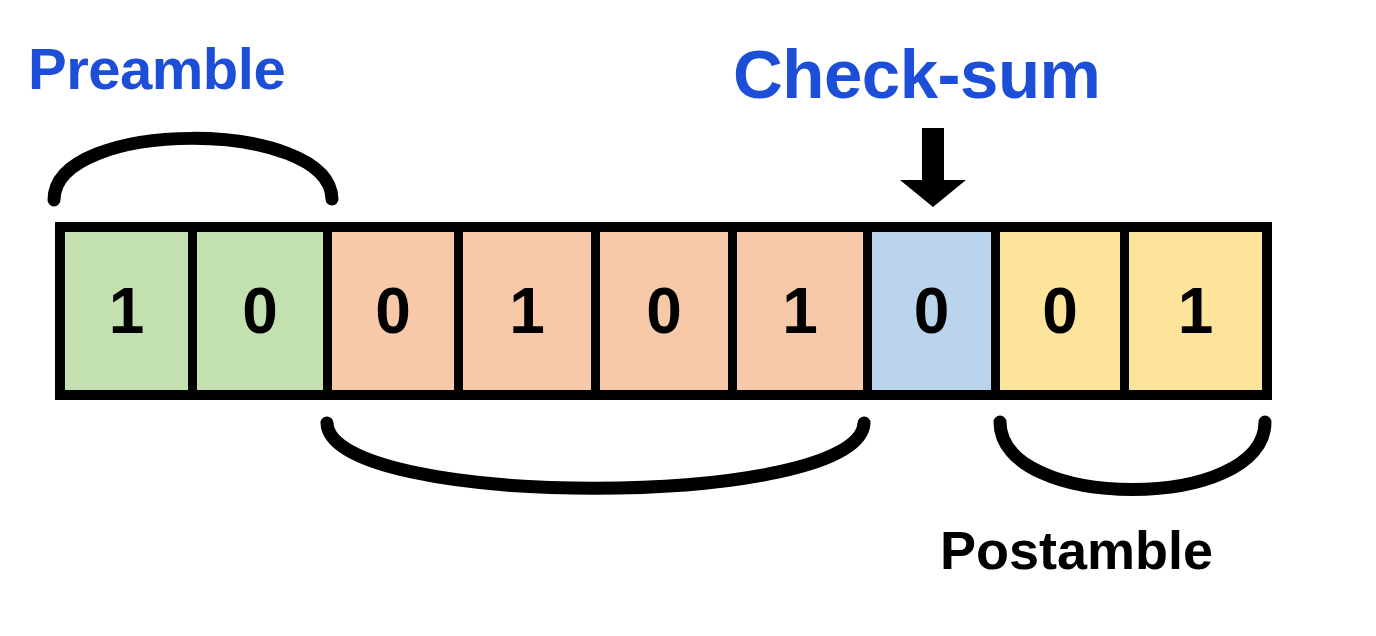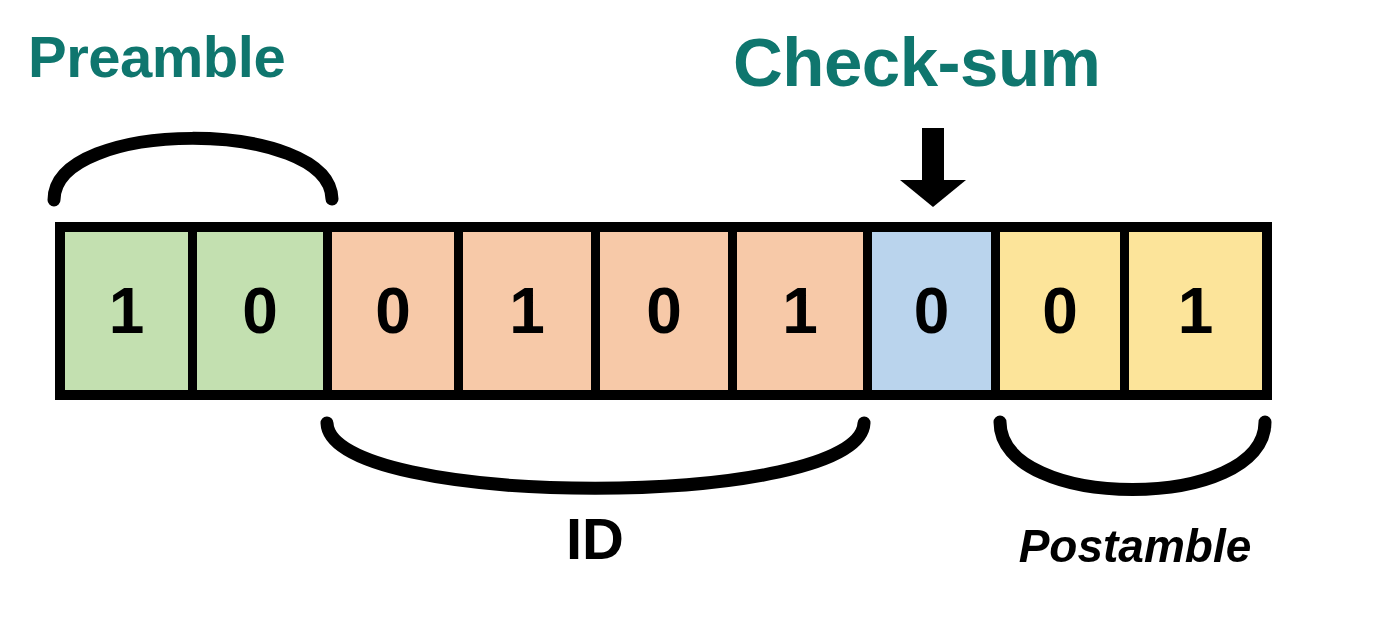--- a/index.html
+++ b/index.html
@@ -17,23 +17,24 @@
     position: relative;
     width: 1376px;
     height: 636px;
     background: #ffffff;
   }
 
   
   .toplabel {
     position: absolute;
     font-weight: bold;
-    color: #0f766e;
+    color: #1d4ed8;
     white-space: nowrap;
     line-height: 1;
+    margin-top: 12px;
   }
   #label-preamble {
     left: 28px;
     top: 28px;
     font-size: 58px;
     letter-spacing: -0.5px;
   }
   #label-checksum {
     left: 733px;
     top: 28px;
@@ -51,26 +52,24 @@
     font-size: 58px;
     font-weight: bold;
     color: #000000;
     line-height: 1;
   }
   #label-postamble {
     position: absolute;
     left: 940px;
     width: 390px;
     top: 523px;
-    text-align: center;
-    font-size: 46px;
+    font-size: 54px;
     font-weight: bold;
     color: #000000;
     line-height: 1;
-    font-style: italic;
   }
 
   
   #annotations {
     position: absolute;
     left: 0;
     top: 0;
     width: 1376px;
     height: 636px;
     pointer-events: none;
@@ -162,17 +161,16 @@
 
     <div class="bit-cell" style="width:121px; background:#fce49a;">
       <span class="bit-value">0</span>
     </div>
 
     <div class="bit-cell" style="width:134px; background:#fce49a;">
       <span class="bit-value">1</span>
     </div>
   </div>
 
-  <div id="label-id">ID</div>
 
   <div id="label-postamble">Postamble</div>
 
 </div>
 
 </body></html>

